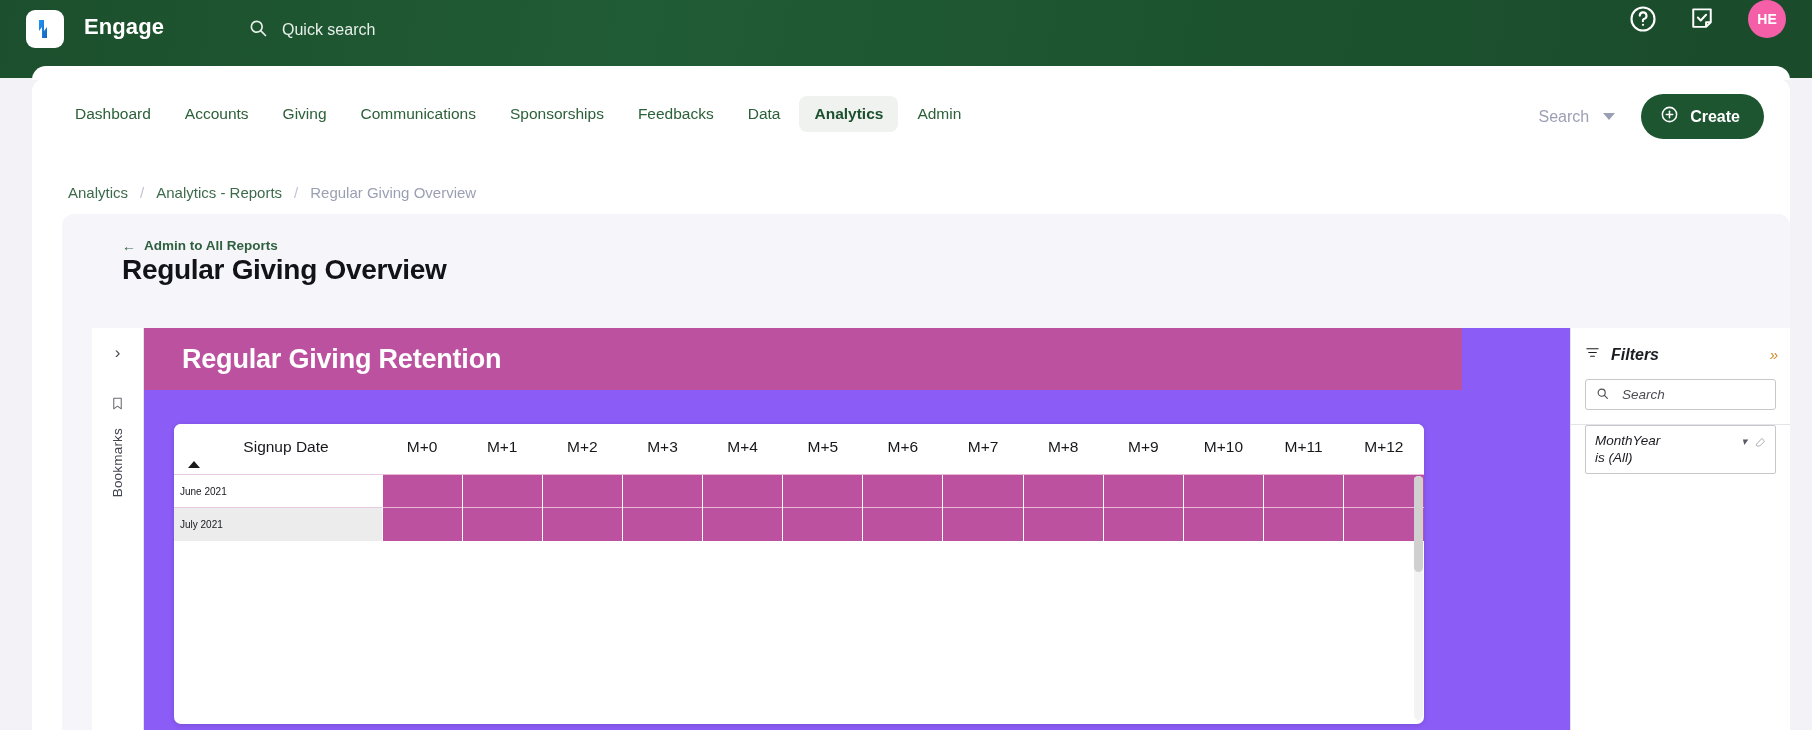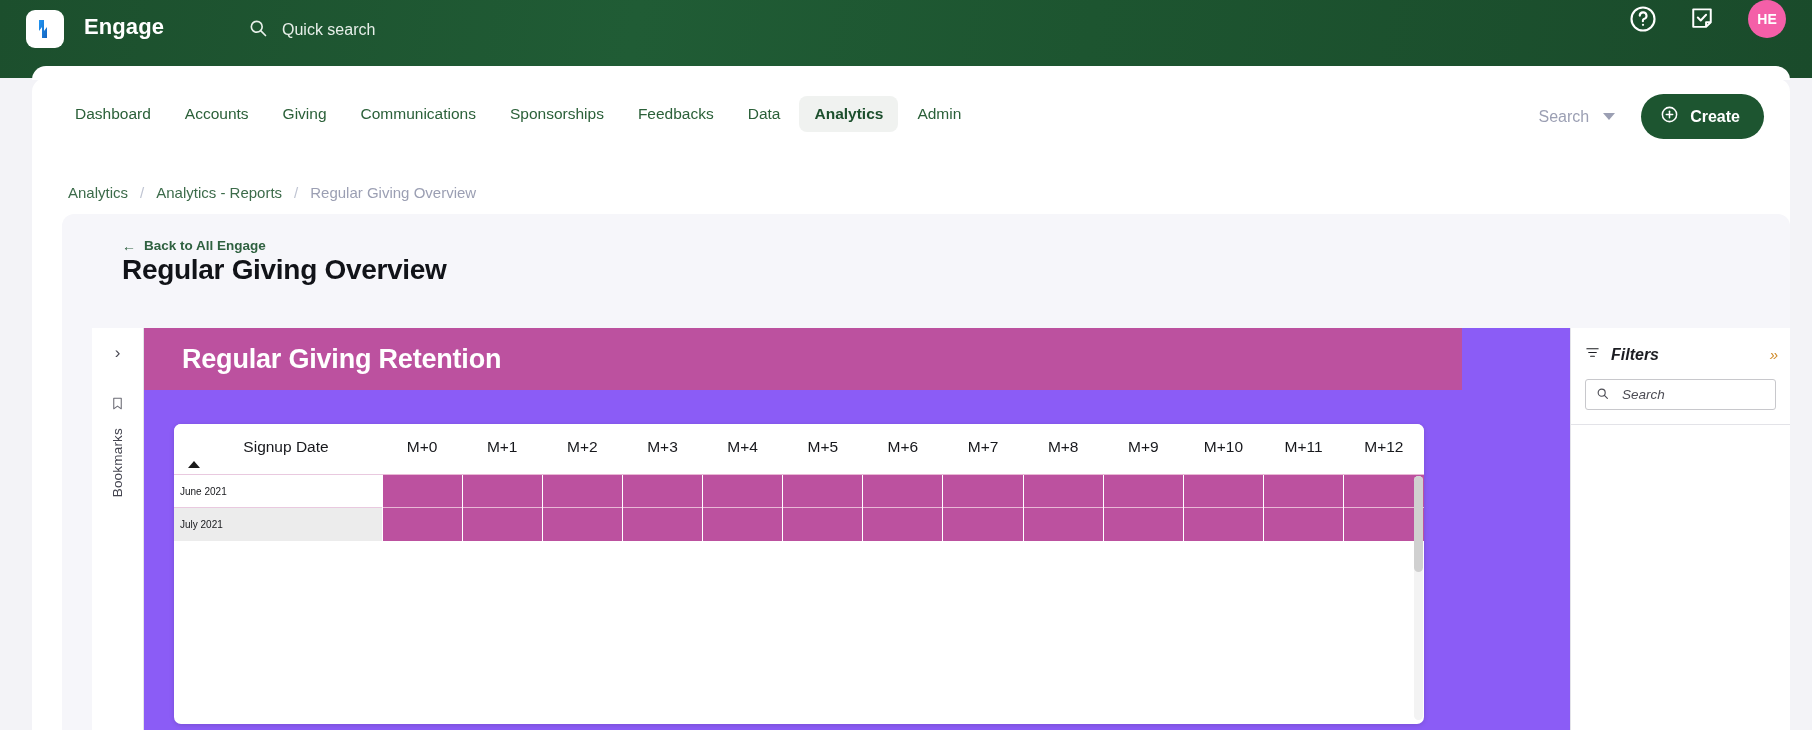--- a/index.html
+++ b/index.html
@@ -343,21 +343,21 @@
     <span class="bc-link">Analytics - Reports</span>
     <span class="bc-sep">/</span>
     <span class="bc-current">Regular Giving Overview</span>
   </div>
 
   <div class="content-area">
 
     <div class="report-head">
       <div class="back-link">
         <span class="back-arrow">←</span>
-        <span>Back to All Engage</span>
+        <span>Admin to All Reports</span>
       </div>
       <div class="report-title">Regular Giving Overview</div>
     </div>
 
     <div class="pbi-frame">
 
       <div class="bookmark-rail">
         <span class="rail-chevron">›</span>
         <span class="rail-bm-icon">
           <svg width="15" height="17" viewBox="0 0 24 24" fill="none" stroke="#6b6b75" stroke-width="1.7">
@@ -451,18 +451,28 @@
           <div class="filters-search">
             <span>
               <svg width="13" height="13" viewBox="0 0 24 24" fill="none" stroke="#4d4d55" stroke-width="2.1">
                 <circle cx="10.5" cy="10.5" r="6.5"></circle>
                   <line x1="15.5" y1="15.5" x2="21" y2="21" stroke-linecap="round"></line>
               </svg>
             </span>
             <span>Search</span>
           </div>
           <div class="filters-divider"></div>
+          <div class="filter-card">
+            <div class="filter-field">MonthYear</div>
+            <div class="filter-value">is (All)</div>
+            <span class="filter-chevron">▾</span>
+            <span class="filter-clear">
+              <svg width="13" height="13" viewBox="0 0 24 24" fill="none" stroke="#5a5a63" stroke-width="1.7">
+                <path d="M14.5 4.5l5 5-9 9h-5l-2-2z" stroke-linejoin="round"></path>
+              </svg>
+            </span>
+          </div>
         </div>
 
       </div>
     </div>
   </div>
 </div>
 
 </body></html>

